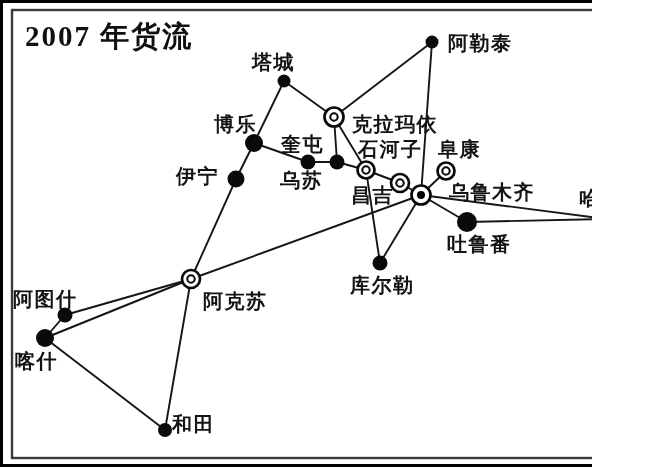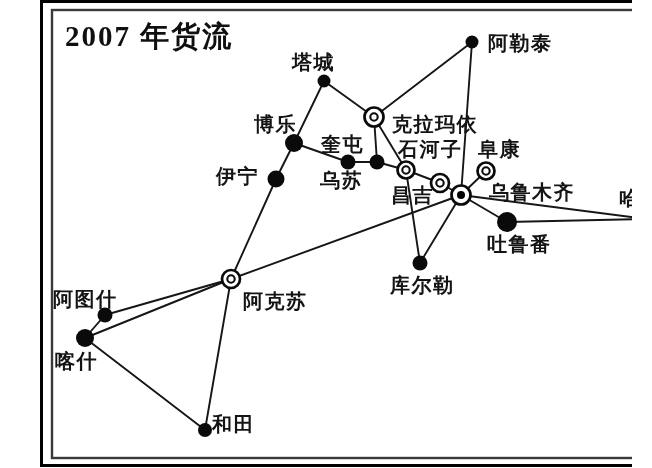--- a/index.html
+++ b/index.html
@@ -6,21 +6,20 @@
     margin: 0;
     padding: 0;
     background: #ffffff;
   }
   .stage {
     position: relative;
     width: 592px;
     height: 468px;
     background: #ffffff;
     overflow: hidden;
-    padding-left: 40px;
   }
   .stage svg {
     display: block;
     width: 652px;
     height: 468px;
     filter: blur(0.3px);
   }
   .edge {
     stroke: #161616;
     stroke-width: 1.9;

